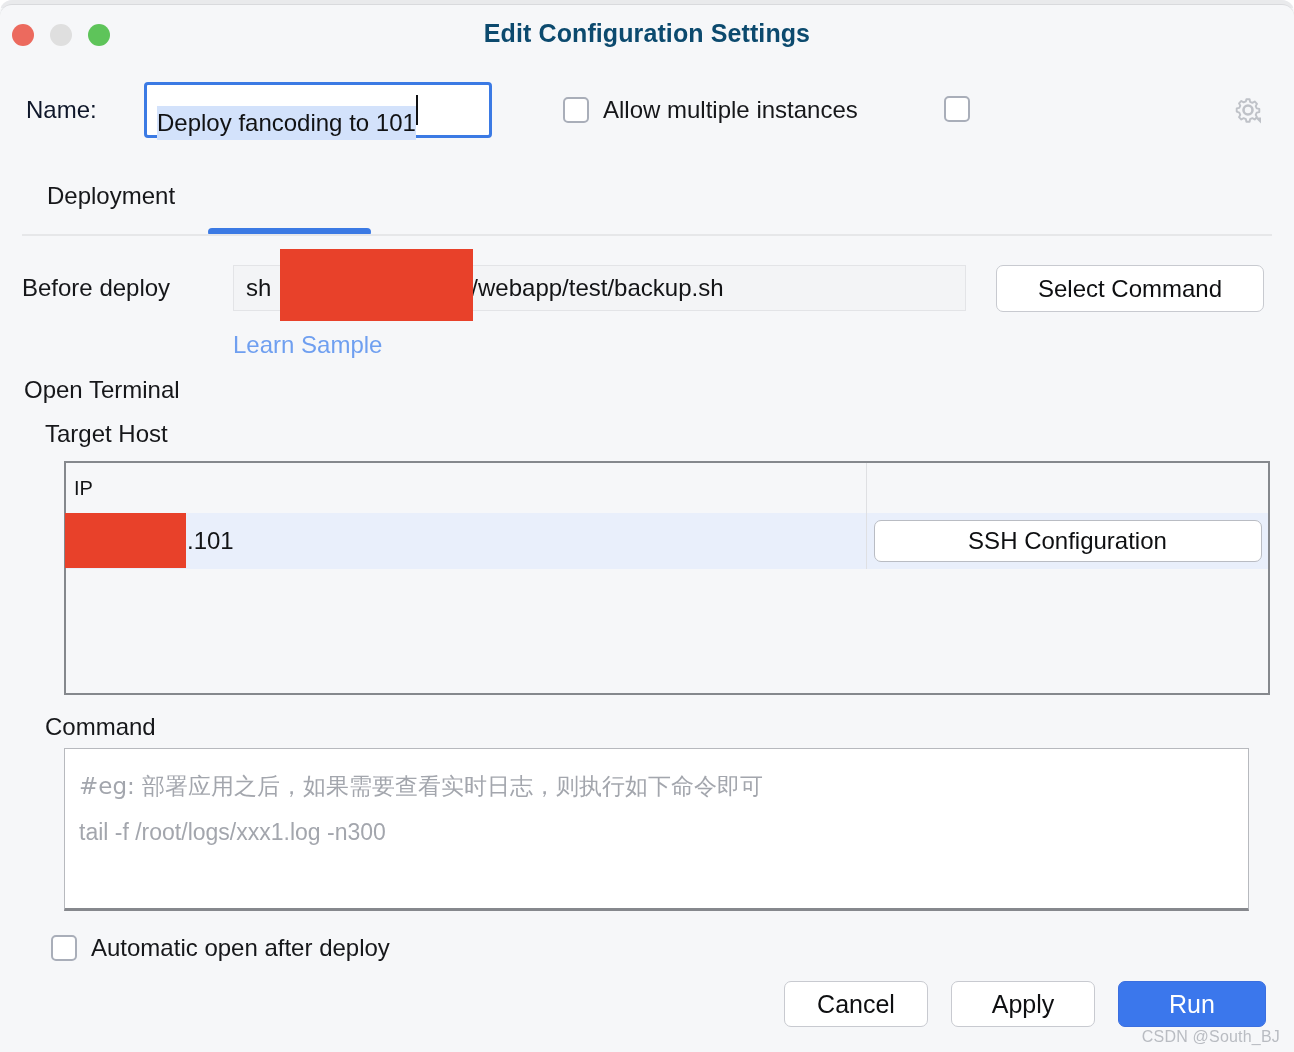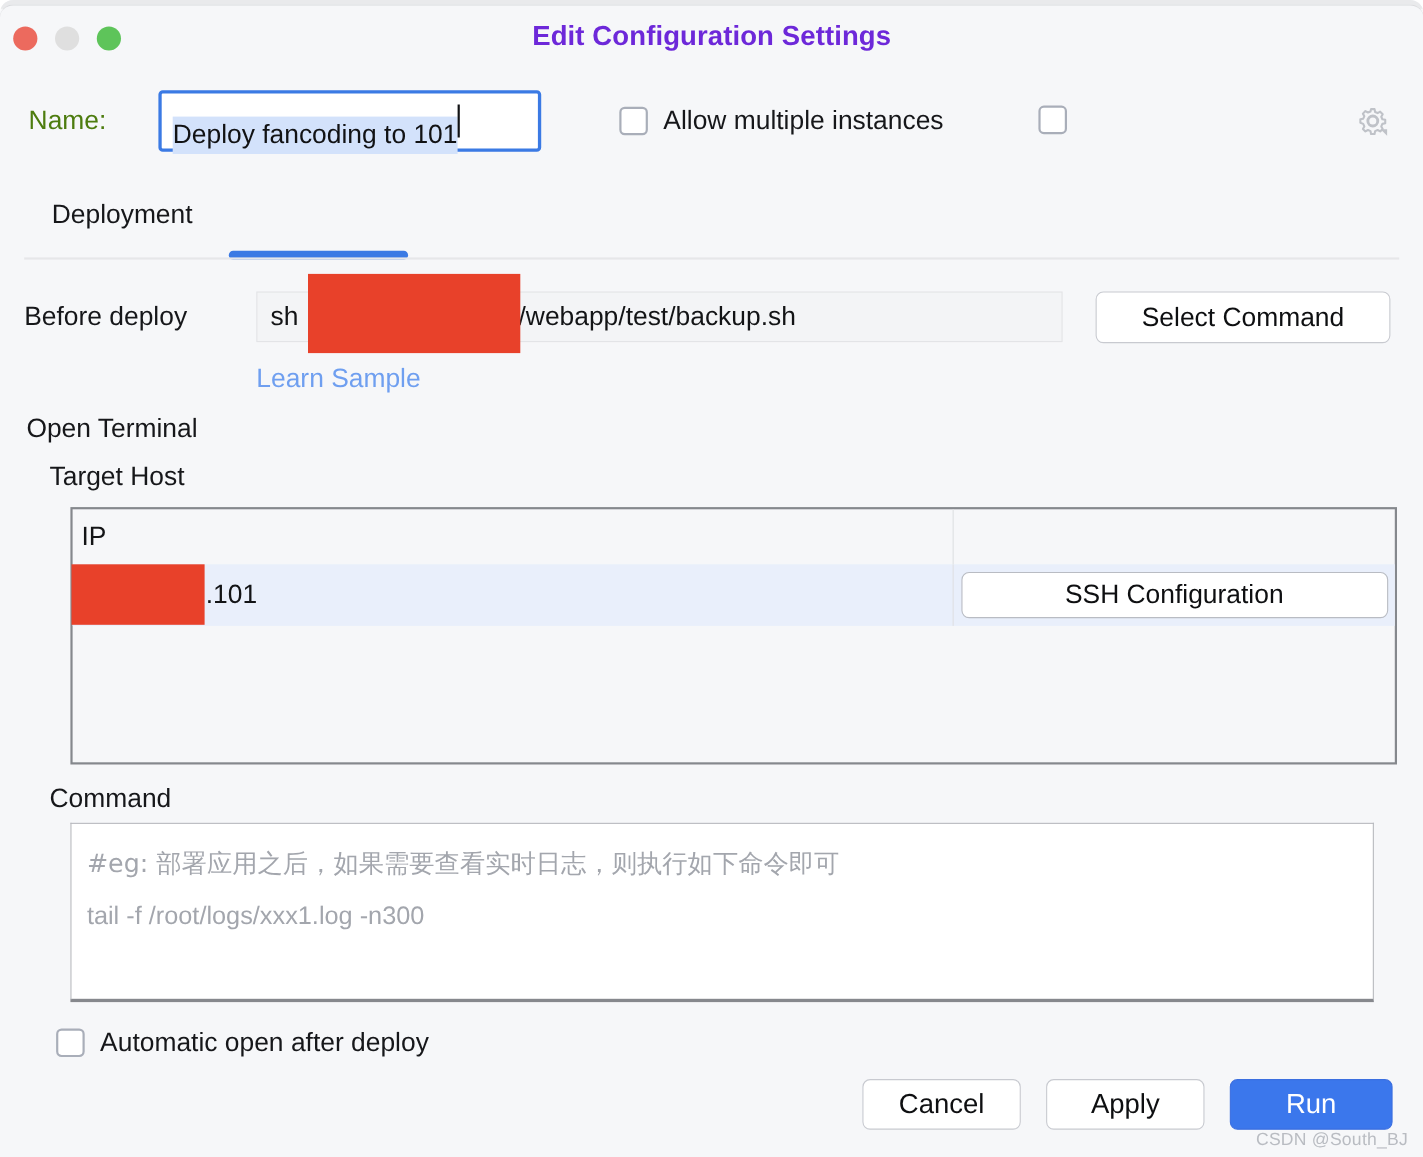--- a/index.html
+++ b/index.html
@@ -65,30 +65,30 @@
   .light.yellow { background: #dfdfdf; }
   .light.green  { background: #5ec45a; }
 
   .win-title {
     position: absolute;
     left: 0; top: 15px;
     width: 1294px;
     text-align: center;
     font-size: 25px;
     font-weight: bold;
-    color: #6d28d9;
+    color: #0c4a6e;
     letter-spacing: 0.1px;
   }
 
   
   .name-label {
     position: absolute;
     left: 26px; top: 96px;
     font-size: 24px;
-    color: #4d7c0f;
+    color: #0f172a;
   }
   .name-field {
     position: absolute;
     left: 144px; top: 82px;
     width: 348px; height: 56px;
     box-sizing: border-box;
     border: 3px solid #3b7ae4;
     border-radius: 4px;
     background: #ffffff;
     padding: 0 10px;
@@ -248,21 +248,21 @@
     background: #f6f7f9;
   }
   .th-row {
     position: absolute;
     left: 0; top: 0;
     width: 100%; height: 50px;
     display: flex;
   }
   .th {
     box-sizing: border-box;
-    font-size: 24px;
+    font-size: 20px;
     color: #131416;
     display: flex;
     align-items: center;
     padding-left: 8px;
     text-align: right;
   }
   .th.col1 { width: 800px; }
   .th.col2 { width: 402px; border-left: 1px solid #dfe0e3; }
 
   .tr-row {

